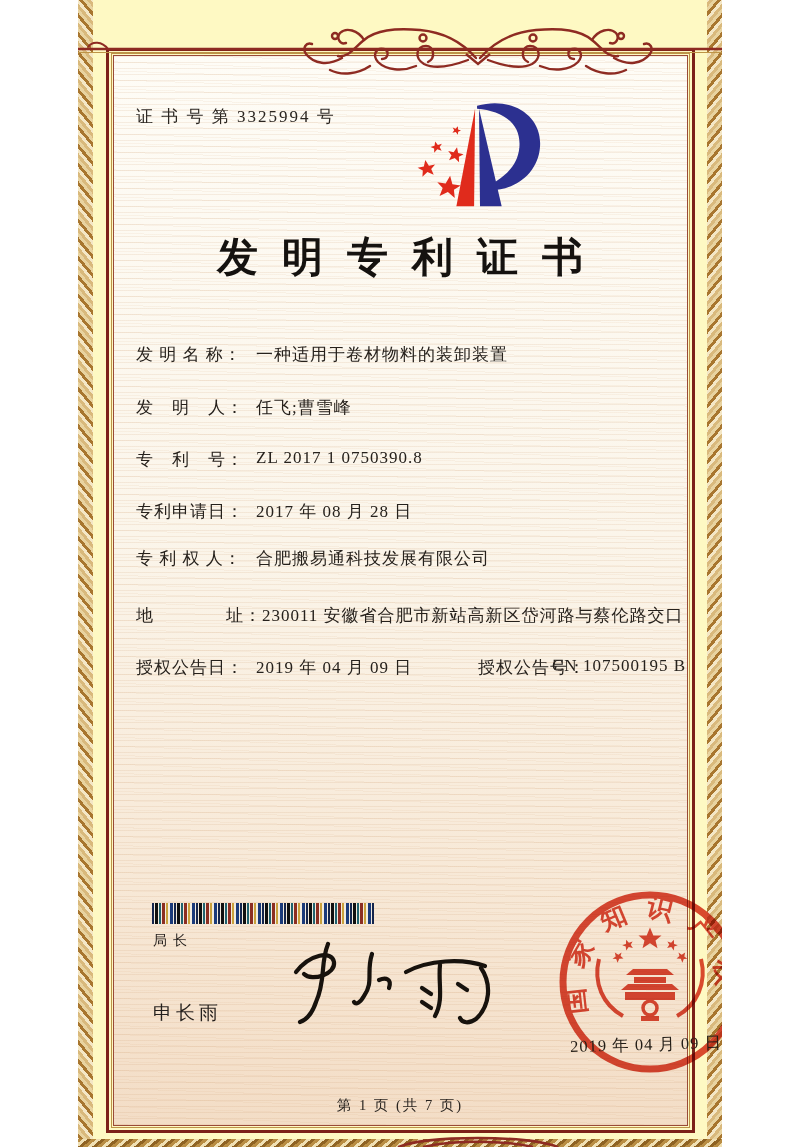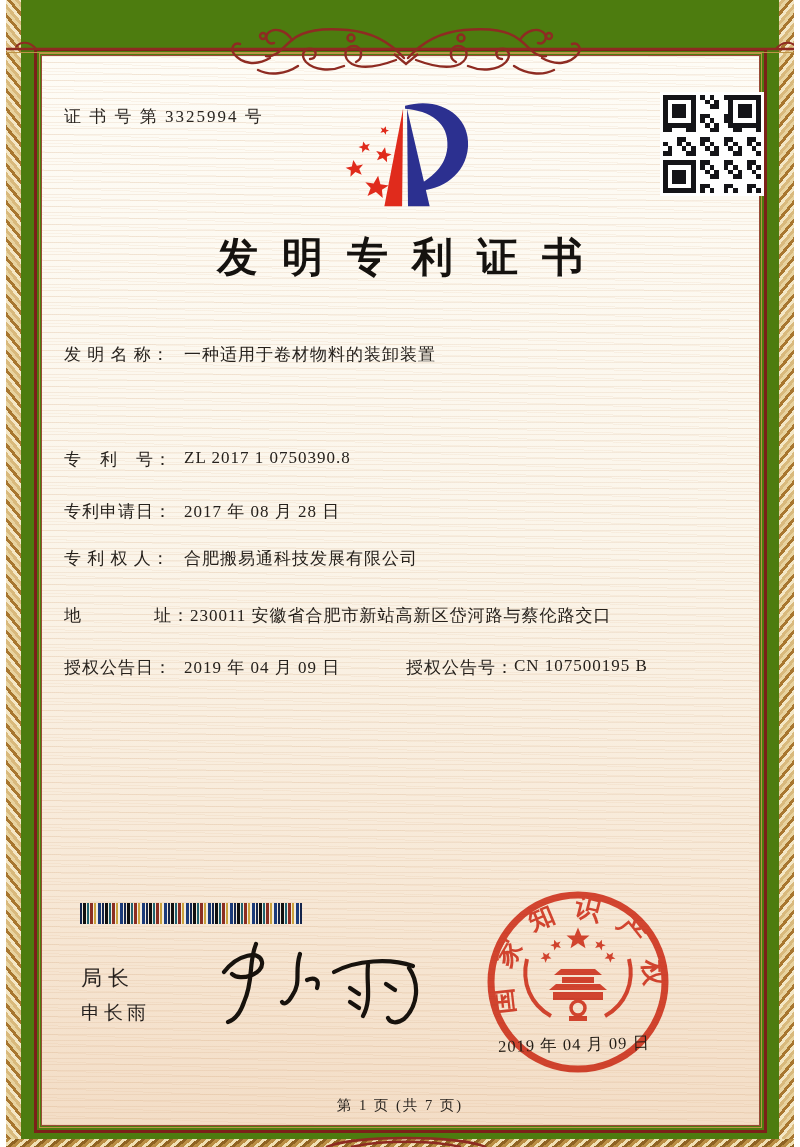--- a/index.html
+++ b/index.html
@@ -1,17 +1,17 @@
 <!DOCTYPE html>
 <html><head>
 <meta charset="utf-8">
 <style>
   html,body{margin:0;padding:0;background:#ffffff;}
-  .page{position:relative;width:788px;height:1147px;margin:0 auto;overflow:hidden;
-        background:#4d7c0f;font-family:"Liberation Serif","DejaVu Serif",serif;color:#241f1c;}
+  .page{position:relative;width:644px;height:1147px;margin:0 auto;overflow:hidden;
+        background:#fef9c3;font-family:"Liberation Serif","DejaVu Serif",serif;color:#241f1c;}
 
   
   .band{position:absolute;z-index:1;}
   .band-l{left:0;top:0;bottom:0;width:15px;
     background:repeating-linear-gradient(50deg,#d9b97c 0 3px,#f4e7c6 3px 6px,#a8762f 6px 9px,#e8d3a0 9px 12px);}
   .band-r{right:0;top:0;bottom:0;width:15px;
     background:repeating-linear-gradient(-50deg,#d9b97c 0 3px,#f4e7c6 3px 6px,#a8762f 6px 9px,#e8d3a0 9px 12px);}
   .band-b{left:0;right:0;bottom:0;height:8px;
     background:repeating-linear-gradient(140deg,#b98d43 0 3px,#f0e0b4 3px 6px,#8f6323 6px 9px);}
 
@@ -50,21 +50,21 @@
 
   .body-text{position:absolute;left:58px;right:56px;top:688px;z-index:5;}
   .body-text p{margin:0 0 3px 0;font-size:15.5px;line-height:1.78;text-indent:2em;
                letter-spacing:0.6px;color:#2b2620;text-align:justify;}
 
   .barcode{position:absolute;left:74px;top:903px;width:222px;height:21px;z-index:5;
     background:repeating-linear-gradient(90deg,#14254c 0 2px,#f2ecdf 2px 3px,#101010 3px 6px,
       #f2ecdf 6px 7px,#20626e 7px 9px,#f2ecdf 9px 10px,#8c2e22 10px 13px,#f2ecdf 13px 14px,
       #caa13c 14px 16px,#f2ecdf 16px 18px,#1b3a7a 18px 21px,#f2ecdf 21px 22px);}
 
-  .director-title{position:absolute;left:75px;top:964px;z-index:5;font-size:21px;letter-spacing:6px;}
+  .director-title{position:absolute;left:75px;top:932px;z-index:5;font-size:14px;letter-spacing:6px;}
   .director-name{position:absolute;left:75px;top:1000px;z-index:5;font-size:19px;letter-spacing:4px;}
   .signature{position:absolute;left:198px;top:938px;width:235px;height:100px;z-index:6;}
 
   .seal{position:absolute;left:477px;top:887px;width:190px;height:190px;z-index:5;
         mix-blend-mode:multiply;opacity:0.95;}
   .seal-date{position:absolute;left:492px;top:1034px;z-index:7;font-size:16.5px;letter-spacing:1px;
              color:#231d16;transform:rotate(-1.5deg);white-space:pre;}
 
   .page-info{position:absolute;left:0;right:0;top:1096px;z-index:5;text-align:center;
              font-size:14.5px;letter-spacing:2px;color:#2a2520;white-space:pre;}
@@ -318,20 +318,24 @@
       <i style="grid-area:21/19"></i>
       <i style="grid-area:21/21"></i>
     </div>
 
   <h1 class="title">发明专利证书</h1>
 
   <div class="field f1">
     <span class="flabel">发 明 名 称：</span>
     <span class="fvalue">一种适用于卷材物料的装卸装置</span>
   </div>
+  <div class="field f2">
+    <span class="flabel">发　明　人：</span>
+    <span class="fvalue">任飞;曹雪峰</span>
+  </div>
   <div class="field f3">
     <span class="flabel">专　利　号：</span>
     <span class="fvalue">ZL 2017 1 0750390.8</span>
   </div>
   <div class="field f4">
     <span class="flabel">专利申请日：</span>
     <span class="fvalue">2017 年 08 月 28 日</span>
   </div>
   <div class="field f5">
     <span class="flabel">专 利 权 人：</span>

